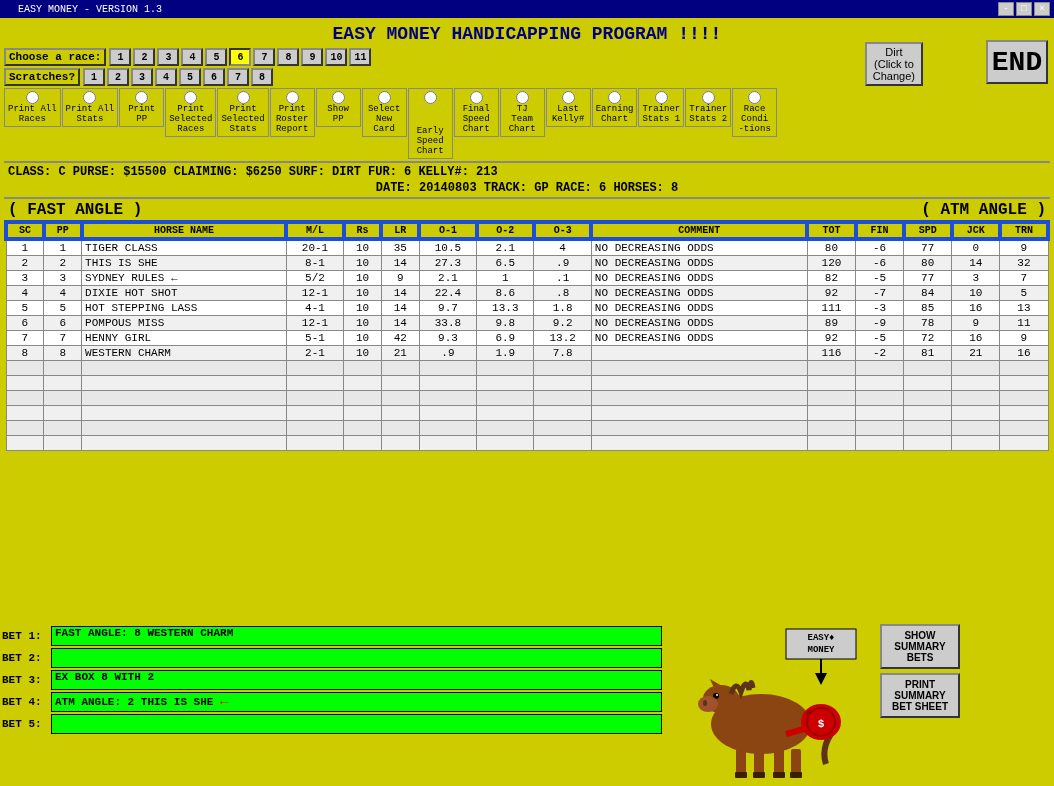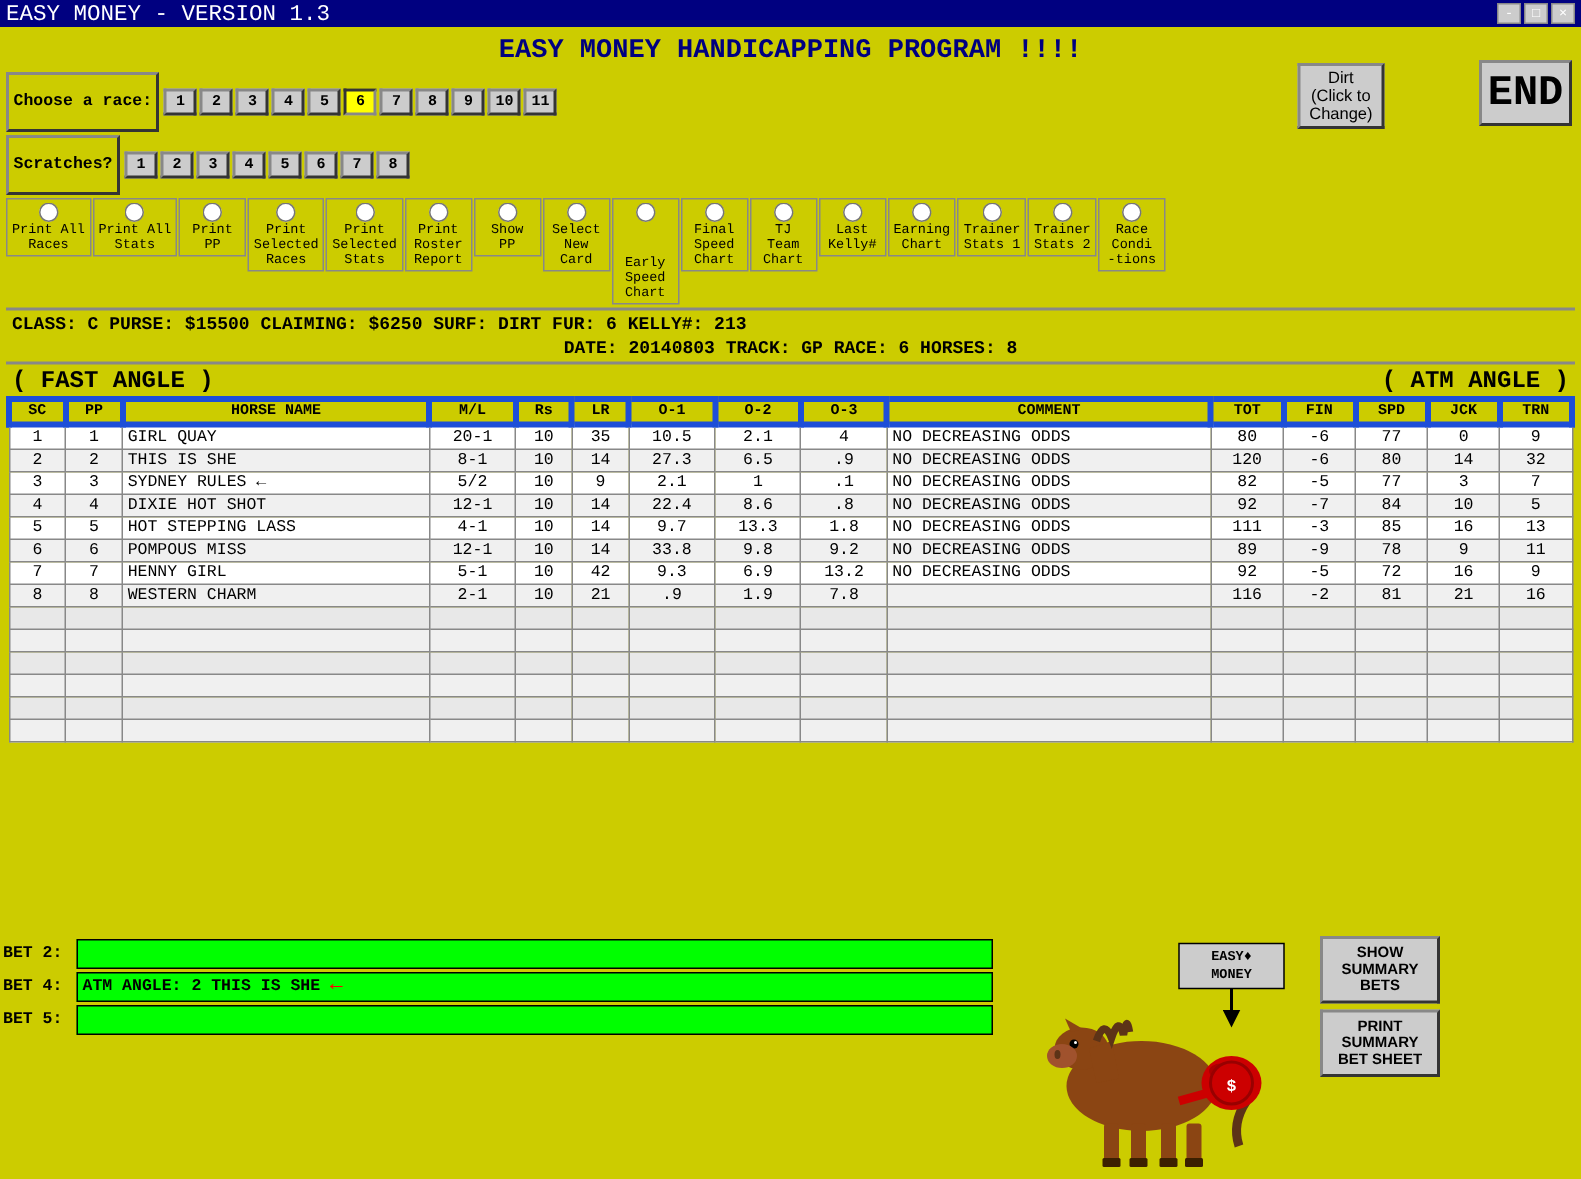--- a/index.html
+++ b/index.html
@@ -14,21 +14,21 @@
     }
     .title-bar {
       background: #000080;
       color: white;
       font-size: 11px;
       padding: 2px 4px;
       display: flex;
       align-items: center;
       height: 18px;
     }
-    .title-bar span { font-size: 15px; }
+    .title-bar span { font-size: 10px; margin-left: 14px; }
     .title-bar .win-controls {
       margin-left: auto;
       display: flex;
       gap: 2px;
     }
     .win-btn {
       background: #cccccc;
       border: 1px solid #888;
       width: 16px;
       height: 14px;
@@ -78,21 +78,21 @@
       display: flex;
       align-items: center;
       gap: 3px;
       margin: 2px 0;
     }
     .race-label {
       font-size: 11px;
       font-weight: bold;
       color: black;
       background: #cccc00;
-      padding: 12px 3px;
+      padding: 1px 3px;
       border: 2px outset #888;
     }
     .race-btn {
       background: #cccccc;
       border: 2px outset #888;
       width: 22px;
       height: 18px;
       font-size: 10px;
       display: flex;
       align-items: center;
@@ -376,21 +376,21 @@
           <th>FIN</th>
           <th>SPD</th>
           <th>JCK</th>
           <th>TRN</th>
         </tr>
     </thead>
     <tbody id="table-body">
         <tr>
           <td>1</td>
           <td>1</td>
-          <td class="left">GIRL QUAY</td>
+          <td class="left">TIGER CLASS</td>
           <td>20-1</td>
           <td>10</td>
           <td>35</td>
           <td>10.5</td>
           <td>2.1</td>
           <td>4</td>
           <td class="left">NO DECREASING ODDS</td>
           <td>80</td>
           <td>-6</td>
           <td>77</td>
@@ -619,22 +619,30 @@
           <td class="empty">&nbsp;</td>
         </tr>
       </tbody>
   </table>
 </div>
 
 <div class="bottom-section">
   <div class="bets-area">
     <div id="bets-container">
         <div class="bet-row">
+          <div class="bet-label">BET 1:</div>
+          <div class="bet-input">FAST ANGLE: 8     WESTERN CHARM</div>
+        </div>
+        <div class="bet-row">
           <div class="bet-label">BET 2:</div>
           <div class="bet-input"></div>
+        </div>
+        <div class="bet-row">
+          <div class="bet-label">BET 3:</div>
+          <div class="bet-input">EX BOX 8   WITH 2</div>
         </div>
         <div class="bet-row">
           <div class="bet-label">BET 4:</div>
           <div class="bet-input">ATM ANGLE: 2    THIS IS SHE <span style="color:red;font-size:14px;">←</span></div>
         </div>
         <div class="bet-row">
           <div class="bet-label">BET 5:</div>
           <div class="bet-input"></div>
         </div>
       </div>

